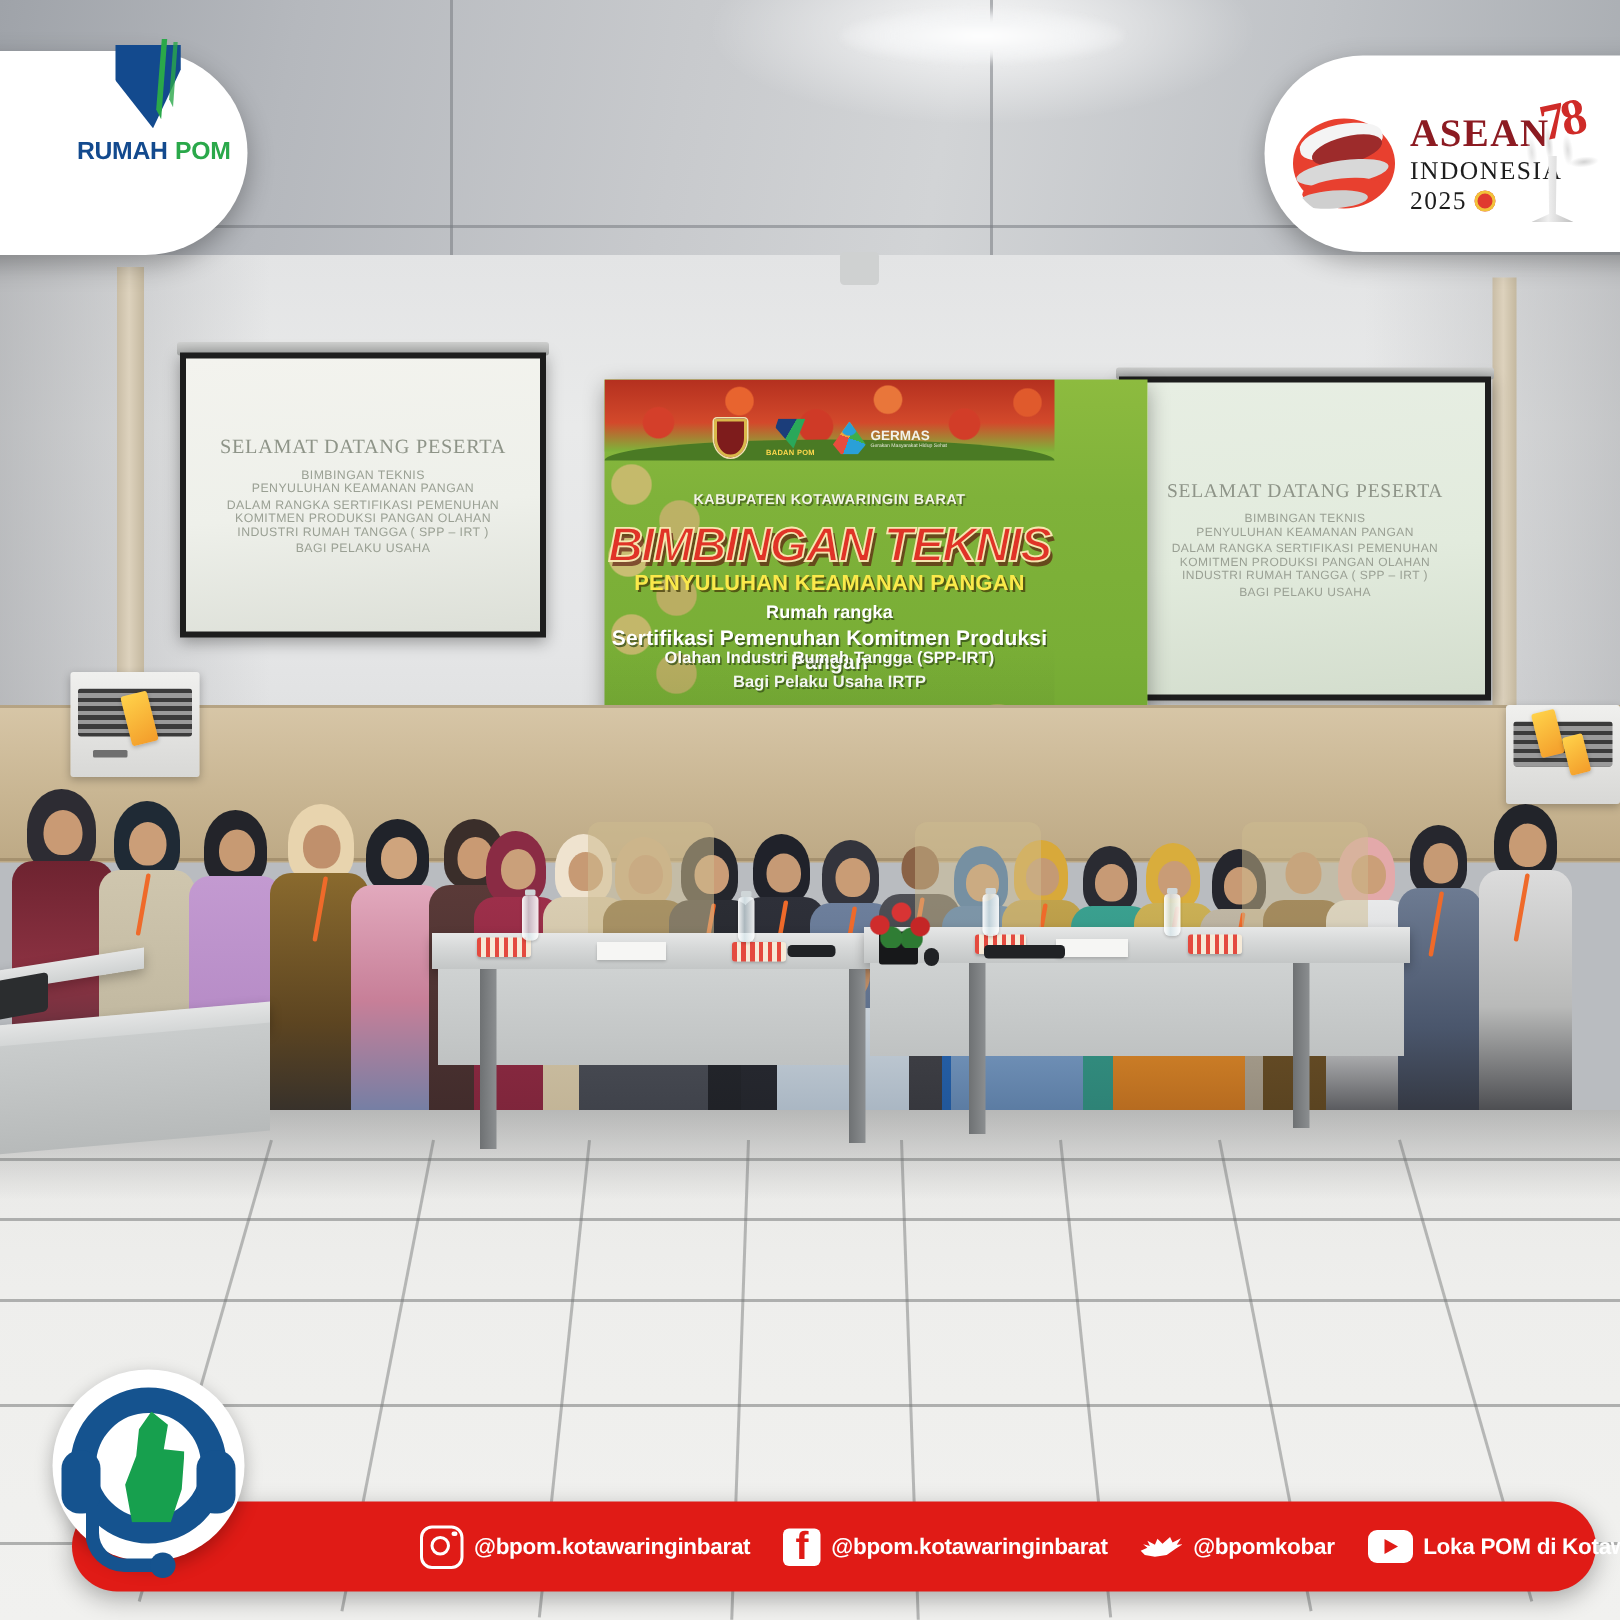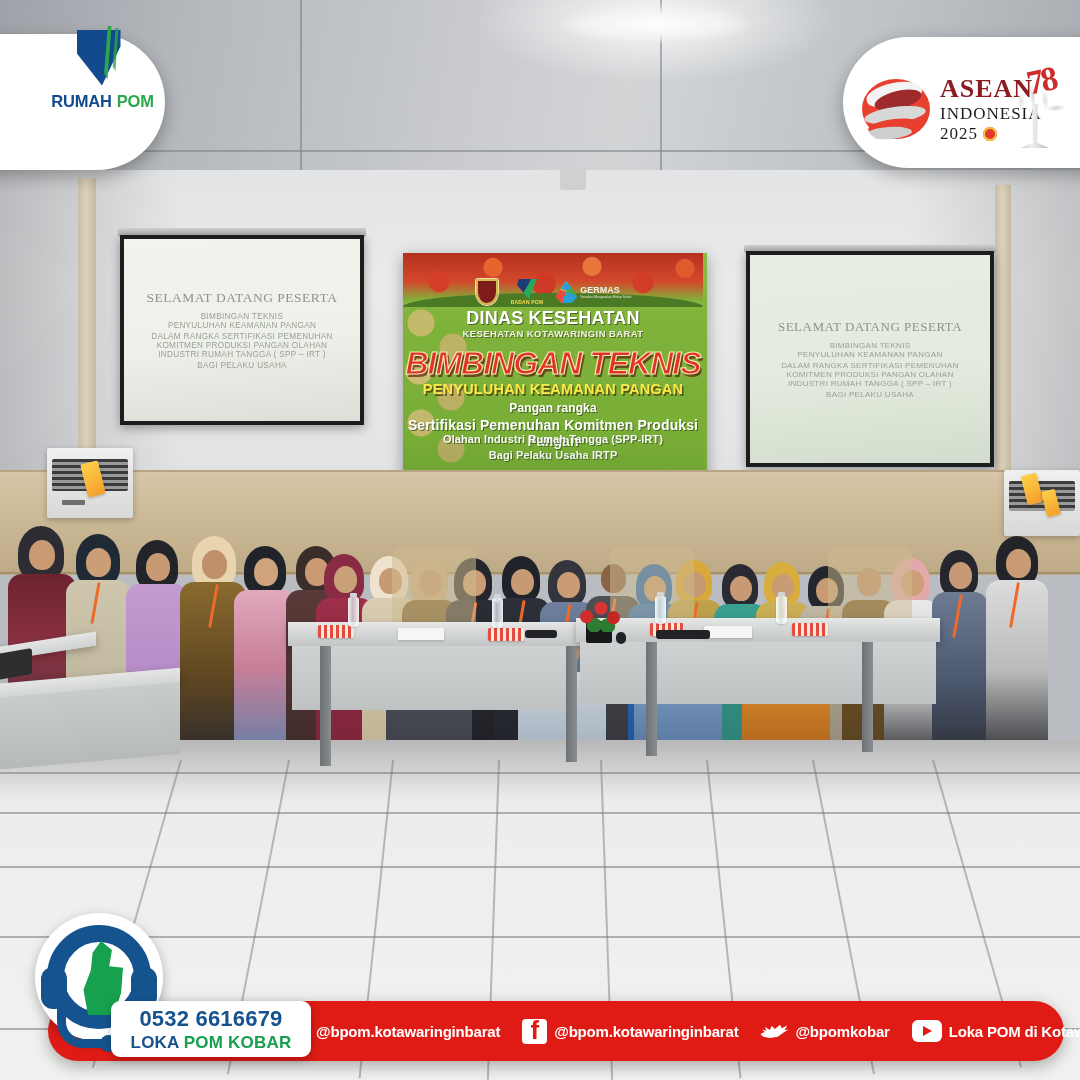--- a/index.html
+++ b/index.html
@@ -71,21 +71,21 @@
   }
   .scr-title{
     font-family:"Liberation Serif",serif;
     color:#8e9488;letter-spacing:.5px;white-space:nowrap;
   }
   .scr-line{color:#9aa094;letter-spacing:.3px;white-space:nowrap;text-align:center;}
   .screen-roller{position:absolute;background:linear-gradient(180deg,#cfd0cf,#a8aaa9);border-radius:2px;}
 
   
   .banner{
-    position:absolute;left:403px;top:253px;width:304px;height:262px;
+    position:absolute;left:403px;top:253px;width:362px;height:262px;
     background:
       linear-gradient(180deg,#8dbb3f 0%,#7fb23a 30%,#79ae36 70%,#6fa531 100%);
     box-shadow:0 4px 14px rgba(0,0,0,.35);
     overflow:hidden;
   }
   .banner-top-pattern{
     position:absolute;left:0;top:0;width:300px;height:48px;
     background:
       radial-gradient(circle at 12% 60%,#d43f2a 0 10px,transparent 11px),
       radial-gradient(circle at 30% 30%,#e8642f 0 9px,transparent 10px),
@@ -400,26 +400,25 @@
         </div>
         <div class="bl-germas">
           <div class="bl-germas-mark"></div>
           <div>
             <div class="bl-germas-txt">GERMAS</div>
             <div class="bl-germas-sub">Gerakan Masyarakat Hidup Sehat</div>
           </div>
         </div>
       </div>
 
-      <div class="banner-dinas">DINAS KESEHATAN</div>
-      <div class="banner-kab">KESEHATAN KOTAWARINGIN BARAT</div>
+      <div class="banner-kab">KABUPATEN KOTAWARINGIN BARAT</div>
       <div class="banner-bimtek">BIMBINGAN TEKNIS</div>
       <div class="banner-penyuluhan">PENYULUHAN KEAMANAN PANGAN</div>
 
-      <div class="banner-sub" style="top:148px;font-size:12px;">Pangan rangka</div>
+      <div class="banner-sub" style="top:148px;font-size:12px;">Rumah rangka</div>
       <div class="banner-sub" style="top:164px;font-size:14px;">Sertifikasi Pemenuhan Komitmen Produksi Pangan</div>
       <div class="banner-sub" style="top:180px;font-size:11px;">Olahan Industri Rumah Tangga (SPP-IRT)</div>
       <div class="banner-sub" style="top:196px;font-size:11px;">Bagi Pelaku Usaha IRTP</div>
 
       <div class="banner-food"></div>
     </div>
 
     <div class="dado"></div>
     <div class="dado-line" style="left:0;top:470px;width:1080px;"></div>
     <div class="dado-line" style="left:0;top:572px;width:1080px;"></div>
@@ -694,23 +693,15 @@
     </div>
   </div>
 
   <div class="headset-badge">
     <div class="hb-white"></div>
     <div class="hb-band"></div>
     <div class="hb-thumb"></div>
     <div class="hb-earL"></div>
     <div class="hb-earR"></div>
     <div class="hb-mic"></div>
-    <div class="hb-plate">
-      <div class="hb-phone">0532 6616679</div>
-      <div class="hb-kobar">
-        <span class="kobar-blue">LOKA</span>
-        <span class="kobar-green">POM</span>
-        <span class="kobar-green">KOBAR</span>
-      </div>
-    </div>
   </div>
 
 </div>
 
 </body></html>

